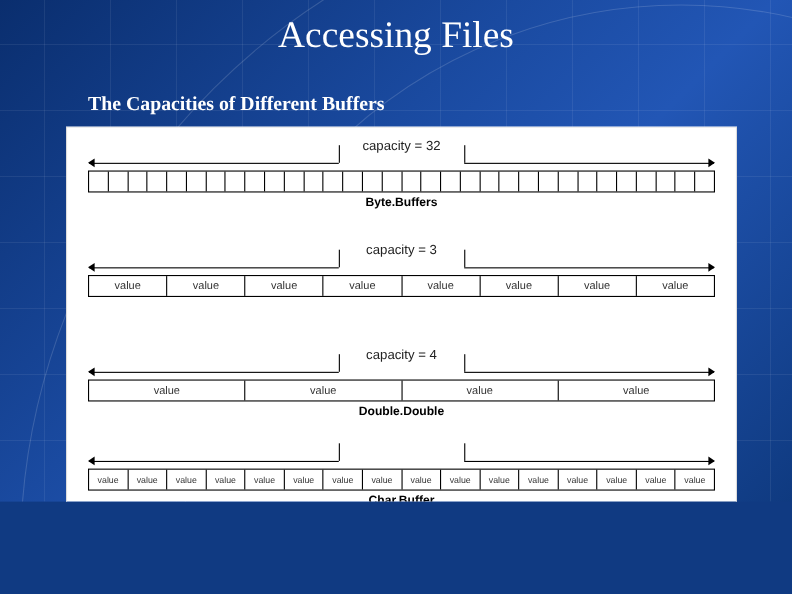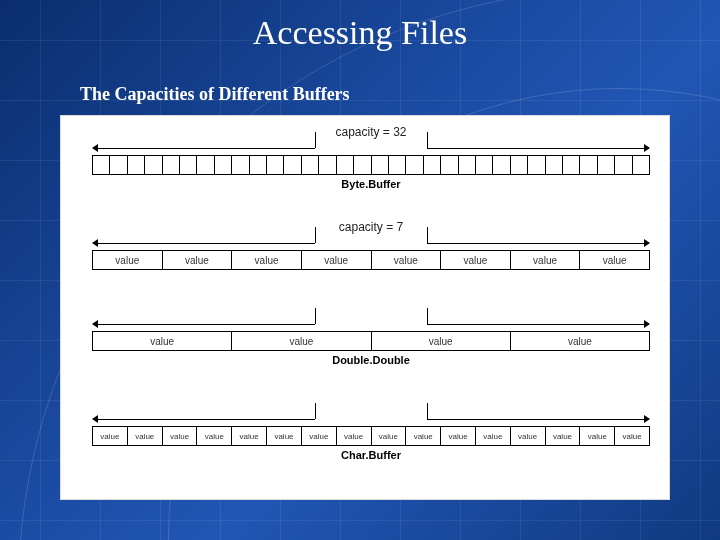--- a/index.html
+++ b/index.html
@@ -1,28 +1,28 @@
 <!DOCTYPE html>
 <html><head>
 <meta charset="utf-8">
 <style>
 html,body{margin:0;padding:0;width:720px;height:540px;font-family:"Times New Roman",serif;background:#103a82}
-.slide{position:relative;width:720px;height:540px;color:#fff;
+.slide{position:relative;width:720px;height:456px;color:#fff;
   background:linear-gradient(135deg,#0a2e6e 0%,#1a4aa0 40%,#2256b5 60%,#0f3a80 100%);overflow:hidden}
 
 .grid{position:absolute;inset:0;background-image:
   linear-gradient(rgba(255,255,255,.07) 1px,transparent 1px),
   linear-gradient(90deg,rgba(255,255,255,.07) 1px,transparent 1px);
   background-size:60px 60px;background-position:-20px -20px}
 
 .arc{position:absolute;border:1px solid rgba(255,255,255,.15);border-radius:50%}
 h1{margin:0;padding:14px 0 4px;text-align:center;font-weight:400;font-size:34px;color:#fff}
 .sub{position:absolute;left:80px;top:84px;font-size:18px;font-weight:700;color:#fff}
 .figure{position:absolute;left:60px;top:115px;width:610px;height:385px;background:#fff;box-shadow:0 0 0 1px #dcdcdc inset}
-.row{position:absolute;left:32px;right:20px}
+.row{position:absolute;left:20px;right:20px}
 .cap{font-family:Arial,sans-serif;font-size:12px;color:#222;text-align:center}
 .label{font-family:Arial,sans-serif;font-size:11px;font-weight:700;color:#000;text-align:center;margin-top:3px}
 .cells{display:flex;border:1px solid #000;height:18px;margin-top:16px;position:relative}
 .c{flex:1;border-right:1px solid #000;font-family:Arial,sans-serif;font-size:10px;color:#333;display:flex;align-items:center;justify-content:center;overflow:hidden}
 .c:last-child{border-right:none}
 
 .arrowbar{position:absolute;top:-14px;left:0;right:0;height:14px}
 .arrowbar .lead{position:absolute;top:6px;height:0;border-top:1px solid #000}
 .arrowbar .tip{position:absolute;top:2px;width:0;height:0;border-top:4px solid transparent;border-bottom:4px solid transparent}
 .arrowbar .rise{position:absolute;top:-10px;width:0;height:16px;border-left:1px solid #000}
@@ -77,44 +77,45 @@
           <div class="c" style="font-size: 0px;"></div>
           <div class="c" style="font-size: 0px;"></div>
           <div class="c" style="font-size: 0px;"></div>
           <div class="c" style="font-size: 0px;"></div>
           <div class="c" style="font-size: 0px;"></div>
           <div class="c" style="font-size: 0px;"></div>
           <div class="c" style="font-size: 0px;"></div>
           <div class="c" style="font-size: 0px;"></div>
           <div class="c" style="font-size: 0px;"></div>
         </div>
-        <div class="label">Byte.Buffer</div>
+        <div class="label">Byte.Buffers</div>
       </div>
       <div class="row" style="top: 105px;">
-        <div class="cap">capacity = 7</div>
+        <div class="cap">capacity = 3</div>
         <div class="cells">
           <div class="arrowbar">
             <div class="rise" style="left:40%"></div>
             <div class="rise" style="left:60%"></div>
             <div class="lead" style="left:0;width:40%"></div>
             <div class="lead" style="left:60%;width:40%"></div>
             <div class="tip" style="left:-1px;border-right:6px solid #000"></div>
             <div class="tip" style="right:-1px;border-left:6px solid #000"></div>
           </div>
           <div class="c">value</div>
           <div class="c">value</div>
           <div class="c">value</div>
           <div class="c">value</div>
           <div class="c">value</div>
           <div class="c">value</div>
           <div class="c">value</div>
           <div class="c">value</div>
         </div>
       </div>
       <div class="row" style="top: 200px;">
+        <div class="cap">capacity = 4</div>
         <div class="cells">
           <div class="arrowbar">
             <div class="rise" style="left:40%"></div>
             <div class="rise" style="left:60%"></div>
             <div class="lead" style="left:0;width:40%"></div>
             <div class="lead" style="left:60%;width:40%"></div>
             <div class="tip" style="left:-1px;border-right:6px solid #000"></div>
             <div class="tip" style="right:-1px;border-left:6px solid #000"></div>
           </div>
           <div class="c">value</div>

